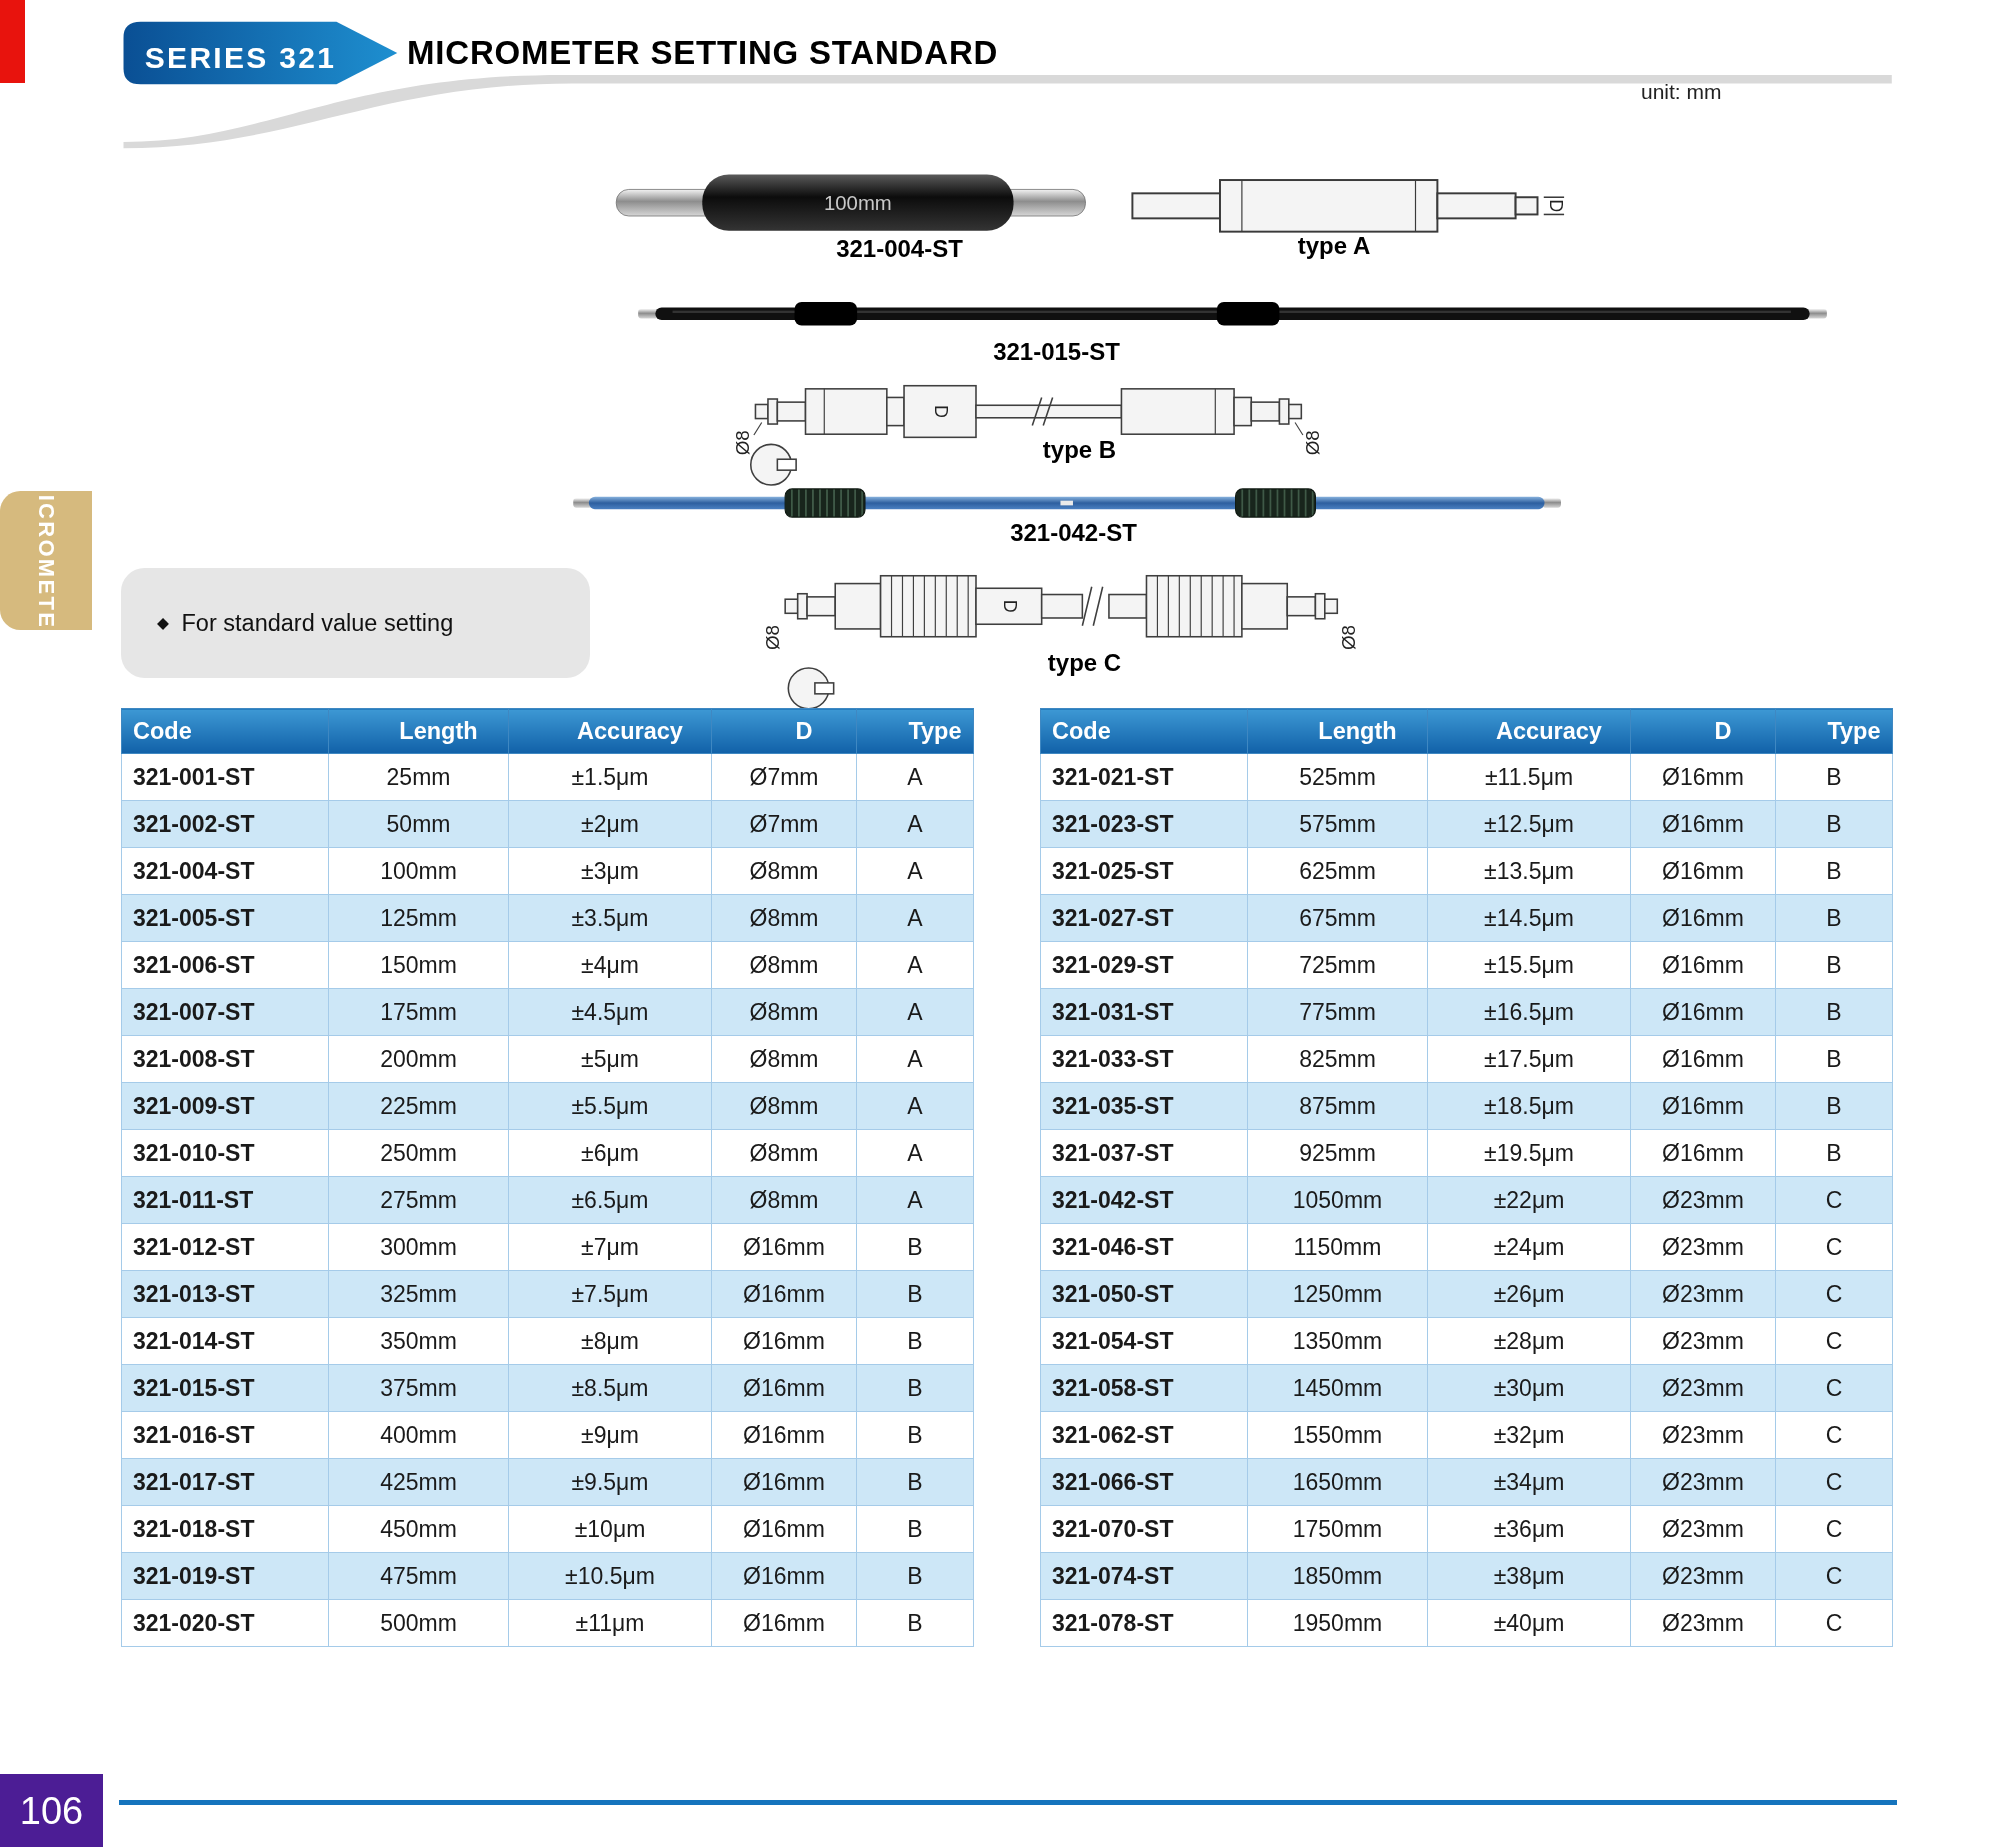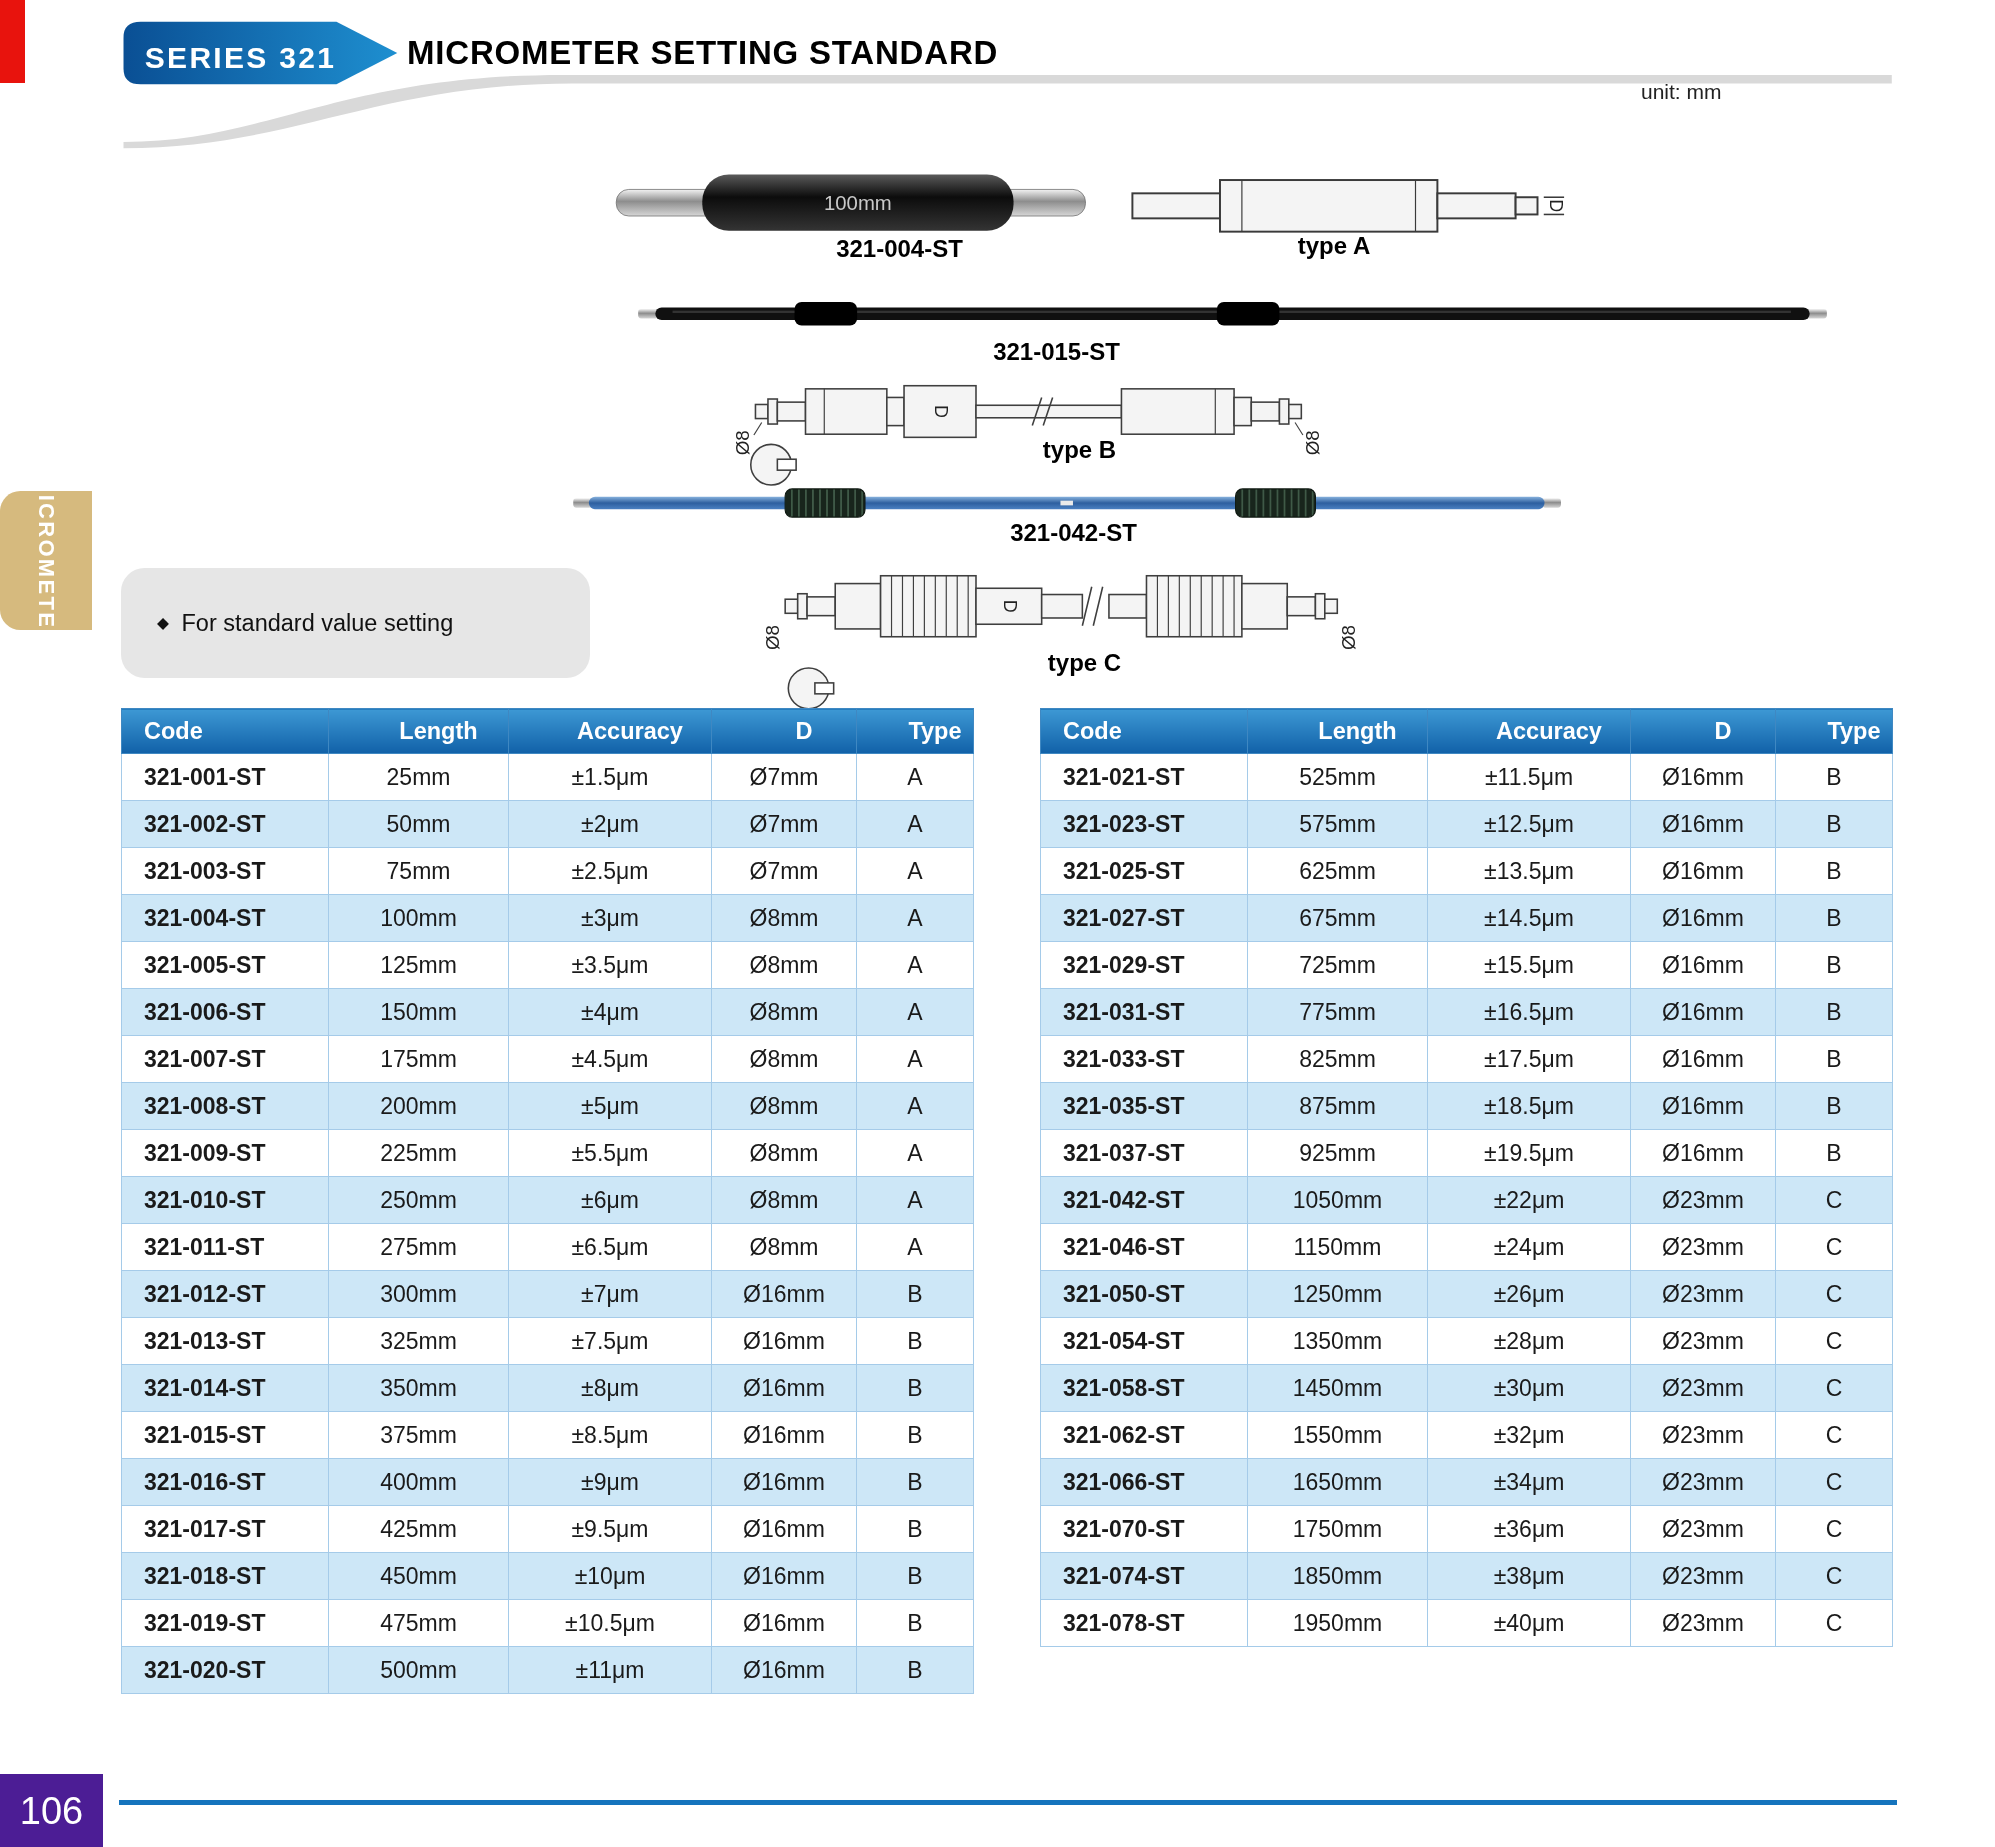--- a/index.html
+++ b/index.html
@@ -38,21 +38,21 @@
   #micrometer-tab span { writing-mode:vertical-rl; font-size:22px; font-weight:bold; color:#fff; letter-spacing:2.3px; }
 
   
   table.data-table { position:absolute; top:708px; width:853px; border-collapse:collapse; table-layout:fixed;
     background:#fff; border:1.6px solid #7fb0d8; }
   #table-left  { left:121px; }
   #table-right { left:1040px; }
   .data-table th { height:45px; background:linear-gradient(180deg,#3d98d4 0%, #1161a8 100%); color:#fff;
     font-size:23.5px; font-weight:bold; text-align:center; border:0.8px solid #3f88c2;padding-left:40px; }
   .data-table td { height:47px; font-size:23px; text-align:center; border:0.8px solid #a5cbe9; color:#1a1a1a; background:#fff; }
-  .data-table th:first-child, .data-table td:first-child { text-align:left; padding-left:22px; }
+  .data-table th:first-child, .data-table td:first-child { text-align:left; padding-left:11px; }
   .data-table td:first-child { font-weight:bold; }
   .data-table tbody tr:nth-child(even) td { background:#cde7f7; }
 
   
   #footer-line { left:119px; top:1800px; width:1778px; height:4.7px; background:#1574bd; }
   #page-number-box { left:0; top:1774px; width:103px; height:74px; background:#4c1d95; color:#fff;
     display:flex; align-items:center; justify-content:center; font-size:38px; }
 
   svg text { font-family:"Liberation Sans", sans-serif; }
 </style>
@@ -241,27 +241,20 @@
         <td>A</td>
       </tr>
       <tr>
         <td>321-002-ST</td>
         <td>50mm</td>
         <td>±2μm</td>
         <td>Ø7mm</td>
         <td>A</td>
       </tr>
       <tr>
-        <td>321-003-ST</td>
-        <td>75mm</td>
-        <td>±2.5μm</td>
-        <td>Ø7mm</td>
-        <td>A</td>
-      </tr>
-      <tr>
         <td>321-004-ST</td>
         <td>100mm</td>
         <td>±3μm</td>
         <td>Ø8mm</td>
         <td>A</td>
       </tr>
       <tr>
         <td>321-005-ST</td>
         <td>125mm</td>
         <td>±3.5μm</td>

